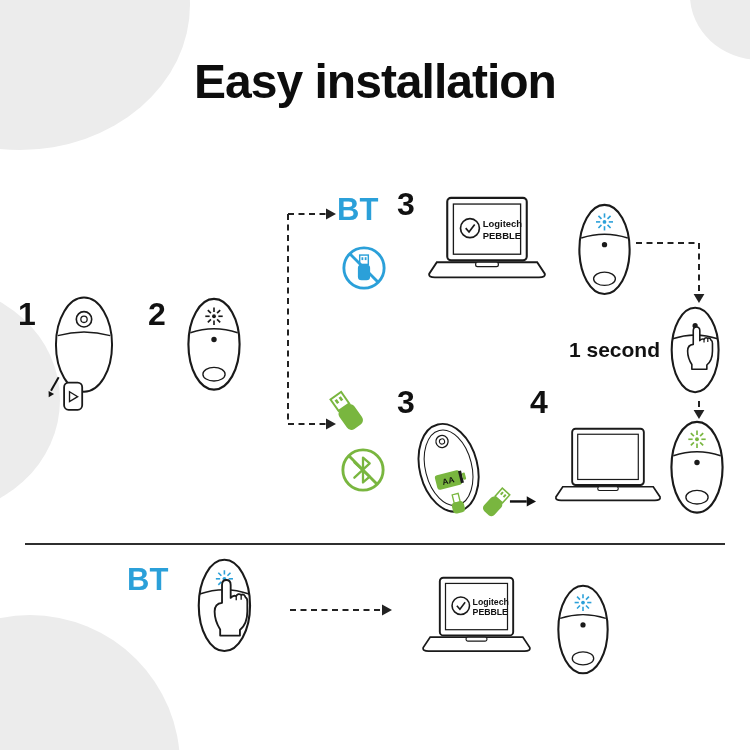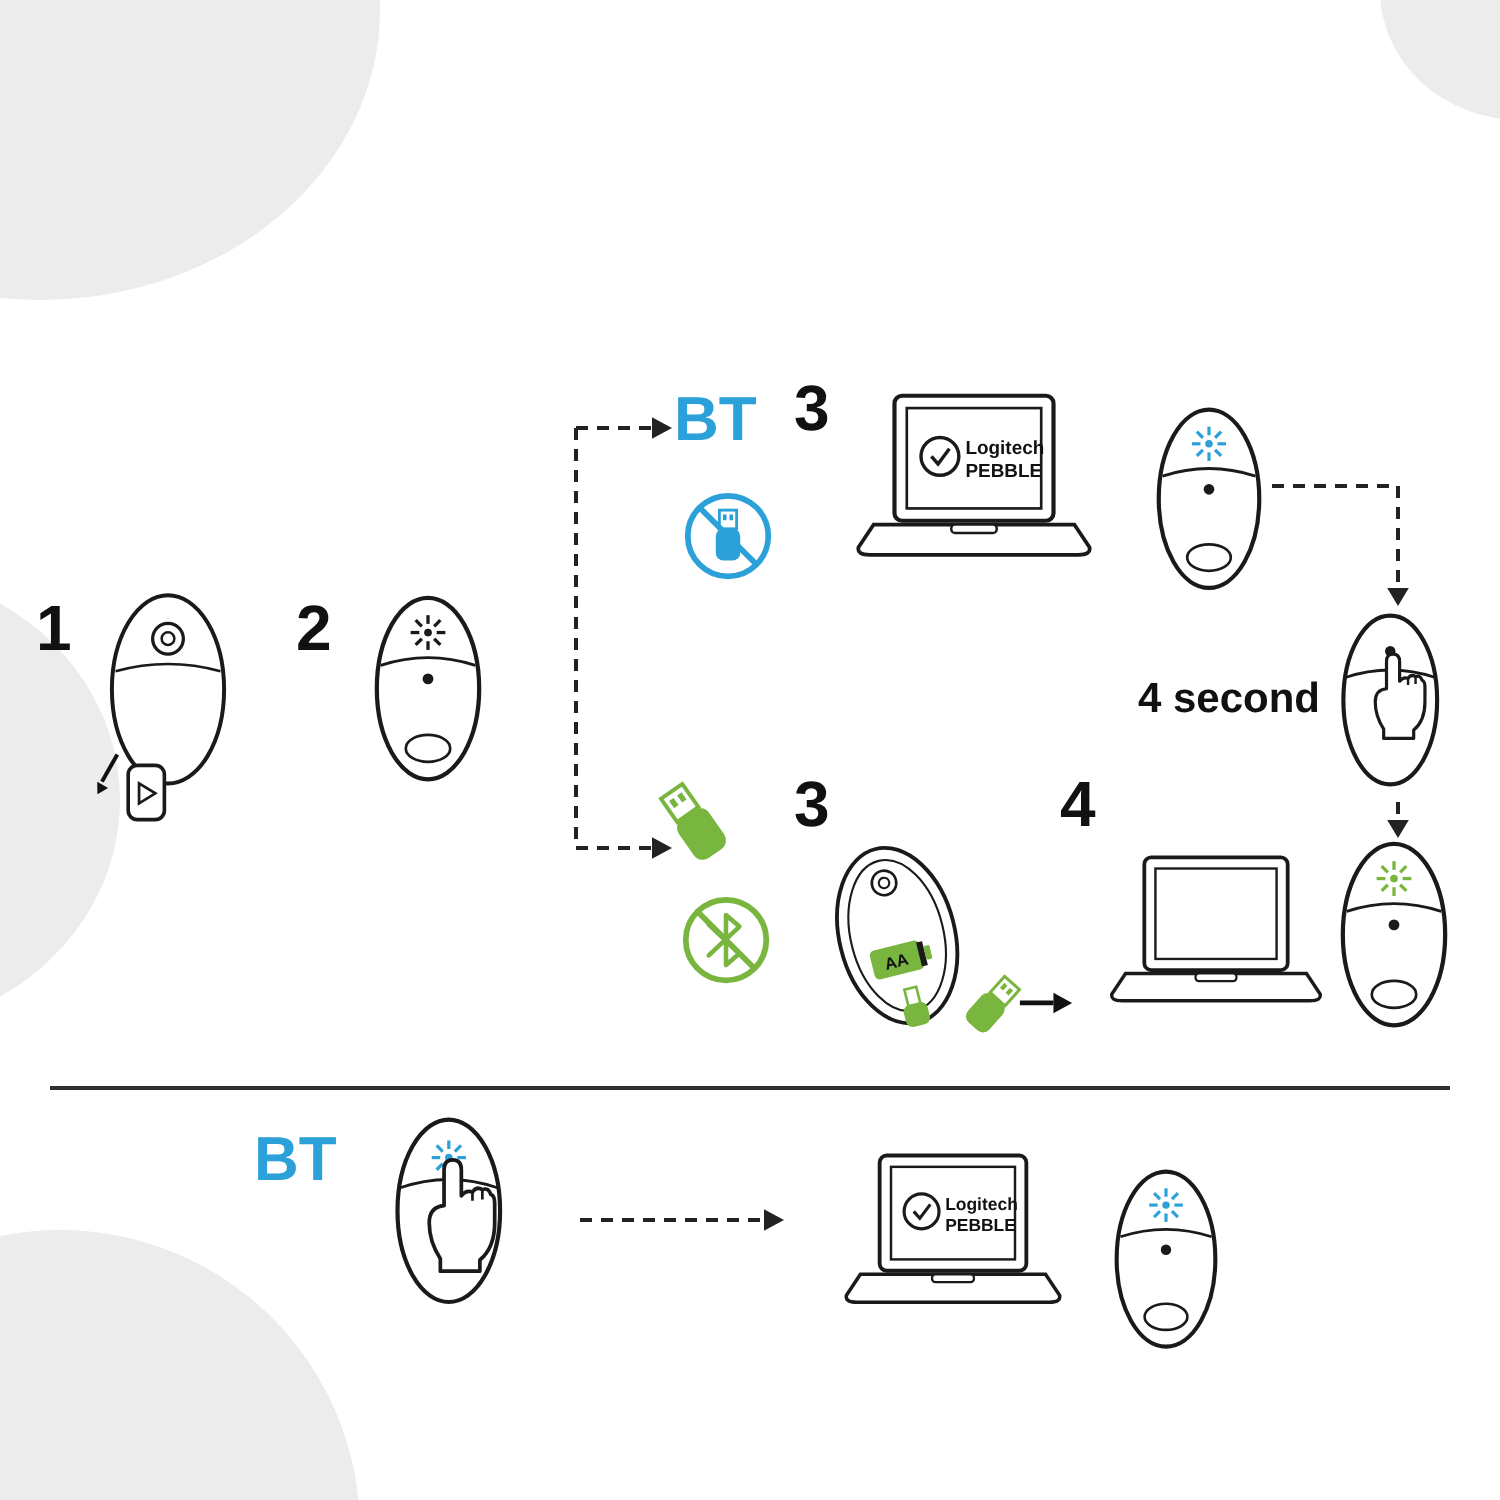--- a/index.html
+++ b/index.html
@@ -42,20 +42,21 @@
     </g>
     <g fill="#222" stroke="none">
       <polygon points="326,208.6 336,214 326,219.4"></polygon>
       <polygon points="326,418.6 336,424 326,429.4"></polygon>
       <polygon points="693.6,294 704.4,294 699,303"></polygon>
       <polygon points="693.6,410 704.4,410 699,419"></polygon>
       <polygon points="382,604.6 392,610 382,615.4"></polygon>
     </g>
   </svg>
 
+  <div class="title">Easy installation</div>
 
   <div class="num" style="left:18px;top:296px;">1</div>
   <svg class="item" style="left:46px;top:294px;" width="76" viewBox="0 0 84 152">
     <ellipse cx="42" cy="56" rx="31" ry="52" fill="#fff" stroke="#1a1a1a" stroke-width="2.2"></ellipse>
     <path d="M13,46 Q42,38 71,46" fill="none" stroke="#1a1a1a" stroke-width="1.5"></path>
     <g>
       <circle cx="42" cy="28" r="8.5" fill="#fff" stroke="#1a1a1a" stroke-width="1.8"></circle>
       <circle cx="42" cy="28" r="3.5" fill="none" stroke="#1a1a1a" stroke-width="1.4"></circle>
     </g>
     <g>
@@ -125,21 +126,21 @@
       <line x1="-6.4" y1="-6.4" x2="-3.2" y2="-3.2"></line>
         <line x1="3.2" y1="3.2" x2="6.4" y2="6.4"></line>
       <line x1="-6.4" y1="6.4" x2="-3.2" y2="3.2"></line>
         <line x1="3.2" y1="-3.2" x2="6.4" y2="-6.4"></line>
       <circle r="2" fill="#2ba0d9" stroke="none"></circle>
     </g>
     <circle cx="29" cy="45" r="2.8" fill="#1a1a1a"></circle>
     <ellipse cx="29" cy="81" rx="11.5" ry="7" fill="none" stroke="#1a1a1a" stroke-width="1.4"></ellipse>
   </svg>
 
-  <div class="sec" style="left:540px;top:338px;width:120px;text-align:right;">4 second</div>
+  <div class="sec" style="left:540px;top:338px;width:120px;text-align:right;">1 second</div>
   <svg class="item" style="left:667px;top:305px;" width="60" viewBox="0 0 64 100">
     <ellipse cx="30" cy="48" rx="25" ry="45" fill="#fff" stroke="#1a1a1a" stroke-width="2.2"></ellipse>
     <path d="M6,36 Q30,28 54,36" fill="none" stroke="#1a1a1a" stroke-width="1.5"></path>
     <circle cx="30" cy="22" r="2.8" fill="#1a1a1a"></circle>
     <g transform="translate(13,21)">
       <path d="M15,21 L15,6.5 Q15,2.5 18.5,2.5 Q22,2.5 22,6.5 L22,17 Q24,14.5 26.5,15.5 Q28,13 30.5,14.5 Q33,13.5 34,16.5 Q35.5,17 35.5,20 L35.5,28 Q35.5,38 29.5,43 L29.5,47.5 L13.5,47.5 L13.5,42.5 Q9,35.5 9,28 Q9,21.5 15,21 Z" fill="#fff" stroke="#1a1a1a" stroke-width="1.7" stroke-linejoin="round"></path>
       <path d="M26.5,15.5 L26.5,19 M30.5,14.5 L30.5,18.5" stroke="#1a1a1a" stroke-width="1.3" fill="none"></path>
     </g>
   </svg>
 

